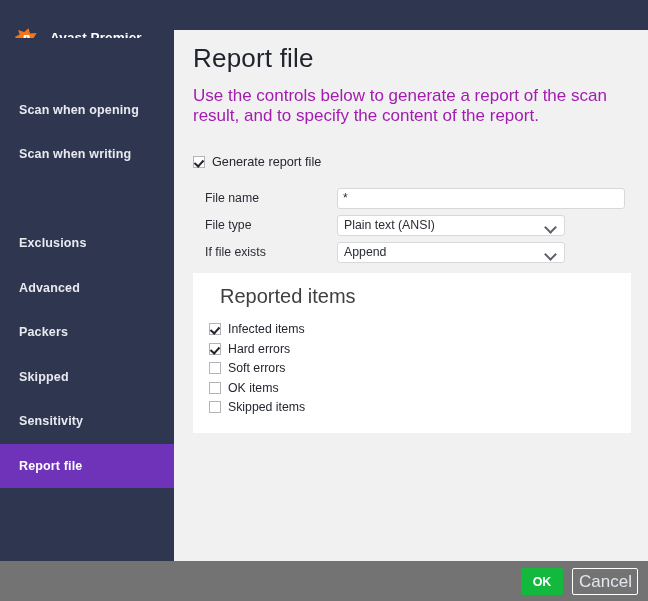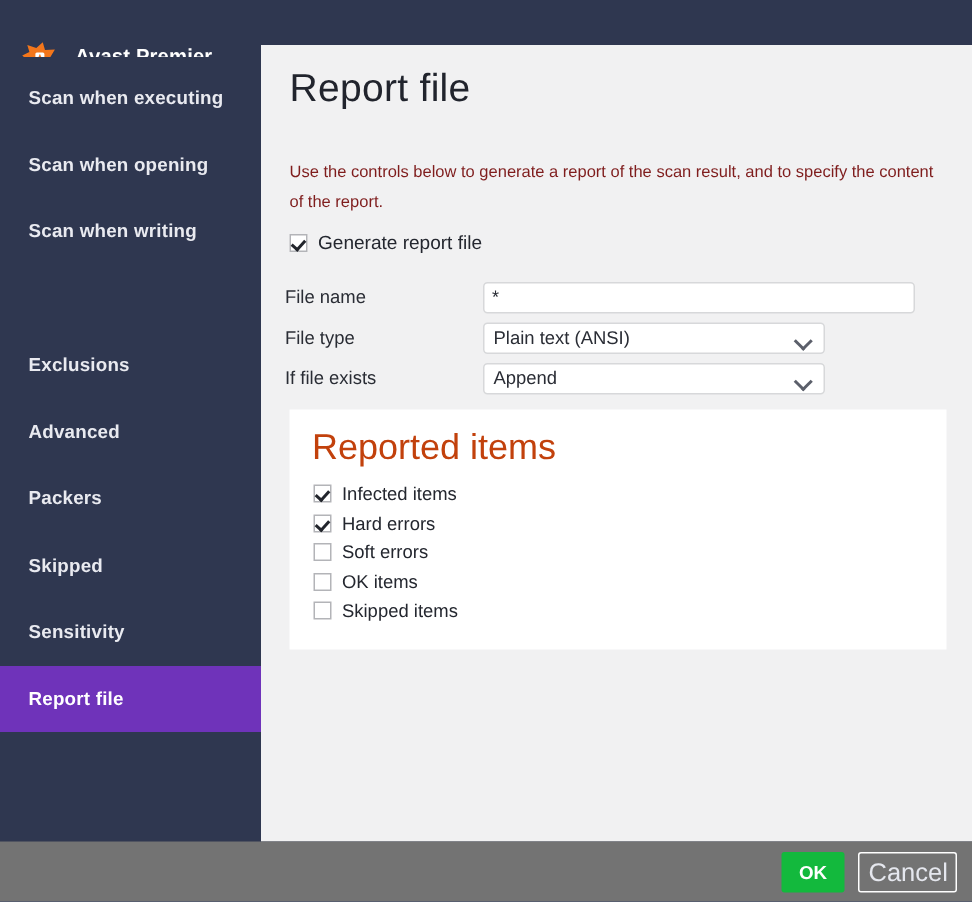--- a/index.html
+++ b/index.html
@@ -100,25 +100,25 @@
   #page-title {
     position: absolute;
     left: 19px; top: 13px;
     font-size: 26px;
     color: #21242d;
     font-weight: normal;
     letter-spacing: 0.2px;
   }
   #page-desc {
     position: absolute;
-    left: 19px; top: 75px;
+    left: 19px; top: 56px;
     width: 438px;
-    font-size: 11px;
+    font-size: 17px;
     line-height: 20px;
-    color: #7f1d1d;
+    color: #a21caf;
   }
 
   
   .cb {
     display: inline-block;
     width: 12px;
     height: 12px;
     border: 1px solid #b3b4b8;
     background: #ffffff;
     box-sizing: border-box;
@@ -145,21 +145,21 @@
   }
   #generate-row .lbl {
     margin-left: 7px;
     font-size: 12.7px;
     color: #24272f;
   }
 
   
   .form-row {
     position: absolute;
-    left: 16px;
+    left: 31px;
     height: 22px;
     display: flex;
     align-items: center;
   }
   .form-row .f-label {
     width: 132px;
     font-size: 12.3px;
     color: #2a2d35;
   }
   .text-input {
@@ -206,23 +206,23 @@
   
   #reported-panel {
     position: absolute;
     left: 19px; top: 243px;
     width: 438px;
     height: 160px;
     background: #ffffff;
   }
   #reported-title {
     position: absolute;
-    left: 15px; top: 12px;
-    font-size: 24px;
-    color: #c2410c;
+    left: 27px; top: 12px;
+    font-size: 20px;
+    color: #404040;
     font-weight: normal;
   }
   .item-row {
     position: absolute;
     left: 16px;
     display: flex;
     align-items: center;
     cursor: pointer;
   }
   .item-row .lbl {
@@ -285,23 +285,20 @@
     <div class="win-btn" id="help-btn">?</div>
     <div class="win-btn" id="close-btn">
       <svg width="17" height="17" viewBox="0 0 17 17">
         <line x1="2" y1="2" x2="15" y2="15" stroke="#9aa2b6" stroke-width="1.6"></line>
         <line x1="15" y1="2" x2="2" y2="15" stroke="#9aa2b6" stroke-width="1.6"></line>
       </svg>
     </div>
   </div>
 
   <div id="sidebar">
-      <div class="nav-item" style="top: 5px;">
-        <span class="nav-label">Scan when executing</span>
-      </div>
       <div class="nav-item" style="top: 49.5px;">
         <span class="nav-label">Scan when opening</span>
       </div>
       <div class="nav-item" style="top: 94px;">
         <span class="nav-label">Scan when writing</span>
       </div>
       <div class="nav-item" style="top: 183px;">
         <span class="nav-label">Exclusions</span>
       </div>
       <div class="nav-item" style="top: 227.5px;">

